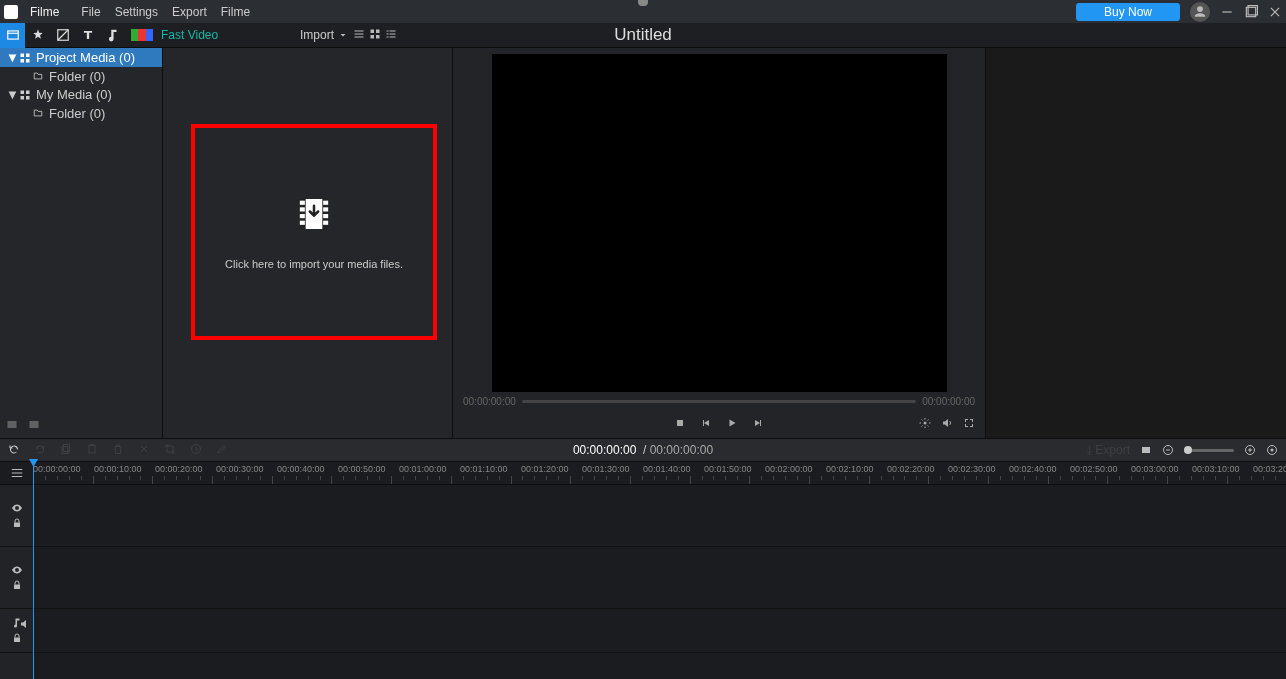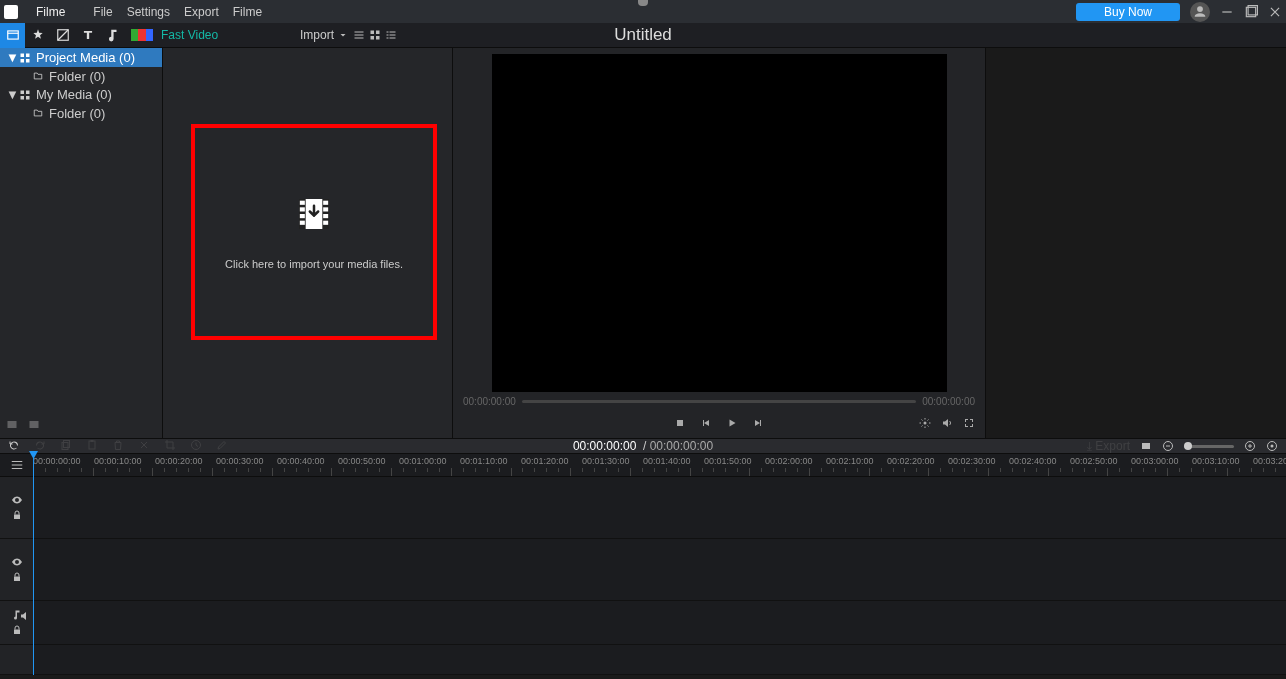--- a/index.html
+++ b/index.html
@@ -1,38 +1,38 @@
 <!DOCTYPE html>
 <html><head>
 <meta charset="utf-8">
 <style>
 html,body{margin:0;padding:0;width:1286px;height:679px;background:#1a1a1a;font-family:"Segoe UI",Arial,sans-serif;font-size:12px;color:#ccc;overflow:hidden;user-select:none}
 *{box-sizing:border-box}
 
-.titlebar{height:23px;background:#2b2e33;display:flex;align-items:center;padding:0 4px;gap:18px}
+.titlebar{height:23px;background:#2b2e33;display:flex;align-items:center;padding:0 4px;gap:12px}
 .app-logo{width:14px;height:14px;background:#fff;border-radius:2px}
 .app-name{font-size:12px;color:#eee}
 .menu{display:flex;gap:14px;margin-left:10px;color:#ccc}
 .menu span{cursor:default}
 .titlebar-right{margin-left:auto;display:flex;align-items:center;gap:10px}
 .buy{background:#2196f3;color:#fff;padding:2px 28px;border-radius:3px;font-size:12px}
 .tb-ico{width:14px;height:14px;fill:#bbb}
 .tb-circle{width:20px;height:20px;border-radius:50%;background:#555;display:flex;align-items:center;justify-content:center}
 .topdot{position:absolute;left:50%;top:0;transform:translateX(-50%);width:10px;height:6px;border-radius:0 0 4px 4px;background:#888}
 
 
 .toolbar{height:25px;background:#1e1f23;border-bottom:1px solid #0d0d0d;display:flex;align-items:center}
 .tl-left{display:flex;align-items:center;height:100%}
 .tl-btn{width:25px;height:25px;display:flex;align-items:center;justify-content:center}
 .tl-btn.sel{background:#1e88e5}
 .tl-btn svg{width:14px;height:14px;fill:#ddd}
 .color-badge{width:22px;height:12px;display:flex;margin-left:6px}
 .color-badge span{flex:1}
 .fast-video{margin-left:8px;font-size:12px;color:#14b8a6}
-.toolbar-mid{margin-left:auto;margin-right:8px;display:flex;align-items:center;gap:4px;color:#ccc;font-size:12px}
+.toolbar-mid{margin-left:auto;margin-right:8px;display:flex;align-items:flex-start;gap:4px;color:#ccc;font-size:12px}
 .toolbar-mid svg{width:12px;height:12px;fill:#bbb}
 .toolbar-center{position:absolute;left:50%;transform:translateX(-50%);font-size:17px;color:#ddd}
 
 
 .main{display:grid;grid-template-columns:163px 290px auto 300px;height:390px}
 .panel{background:#252629;border-right:1px solid #0d0d0d}
 
 .tree{padding-top:0;font-size:13px}
 .tree-row{display:flex;align-items:center;height:19px;padding-left:6px;gap:5px}
 .tree-row.sel{background:#2f7abf;color:#fff}
@@ -56,21 +56,21 @@
 .vctrl{height:24px;display:flex;align-items:center;justify-content:center;gap:14px;position:relative}
 .vctrl svg{width:12px;height:12px;fill:#aaa}
 .vctrl-right{position:absolute;right:10px;display:flex;gap:10px}
 
 
 .inspector{background:#232427;display:flex;flex-direction:column;align-items:center;justify-content:center;gap:16px}
 .inspector svg{width:38px;height:38px;fill:#888}
 .inspector-text{font-size:12px;color:#aaa}
 
 
-.tl-toolbar{height:16px;background:#2a2b2f;border-top:1px solid #0d0d0d;border-bottom:1px solid #0d0d0d;display:flex;align-items:center;padding:0 8px}
+.tl-toolbar{height:24px;background:#2a2b2f;border-top:1px solid #0d0d0d;border-bottom:1px solid #0d0d0d;display:flex;align-items:center;padding:0 8px}
 .tl-toolbar .grp{display:flex;gap:14px}
 .tl-toolbar svg{width:12px;height:12px;fill:#666}
 .tl-toolbar .undo svg{fill:#ccc}
 .tl-time{position:absolute;left:50%;transform:translateX(-50%);font-size:12px}
 .tl-time .cur{color:#fff}
 .tl-time .dur{color:#aaa}
 .tl-toolbar-right{margin-left:auto;display:flex;align-items:center;gap:10px;color:#666}
 .tl-toolbar-right svg{fill:#bbb}
 .zoom-track{width:50px;height:3px;background:#666;border-radius:2px;position:relative}
 .zoom-track::after{content:"";position:absolute;left:0;top:-3px;width:8px;height:8px;border-radius:50%;background:#ccc}

